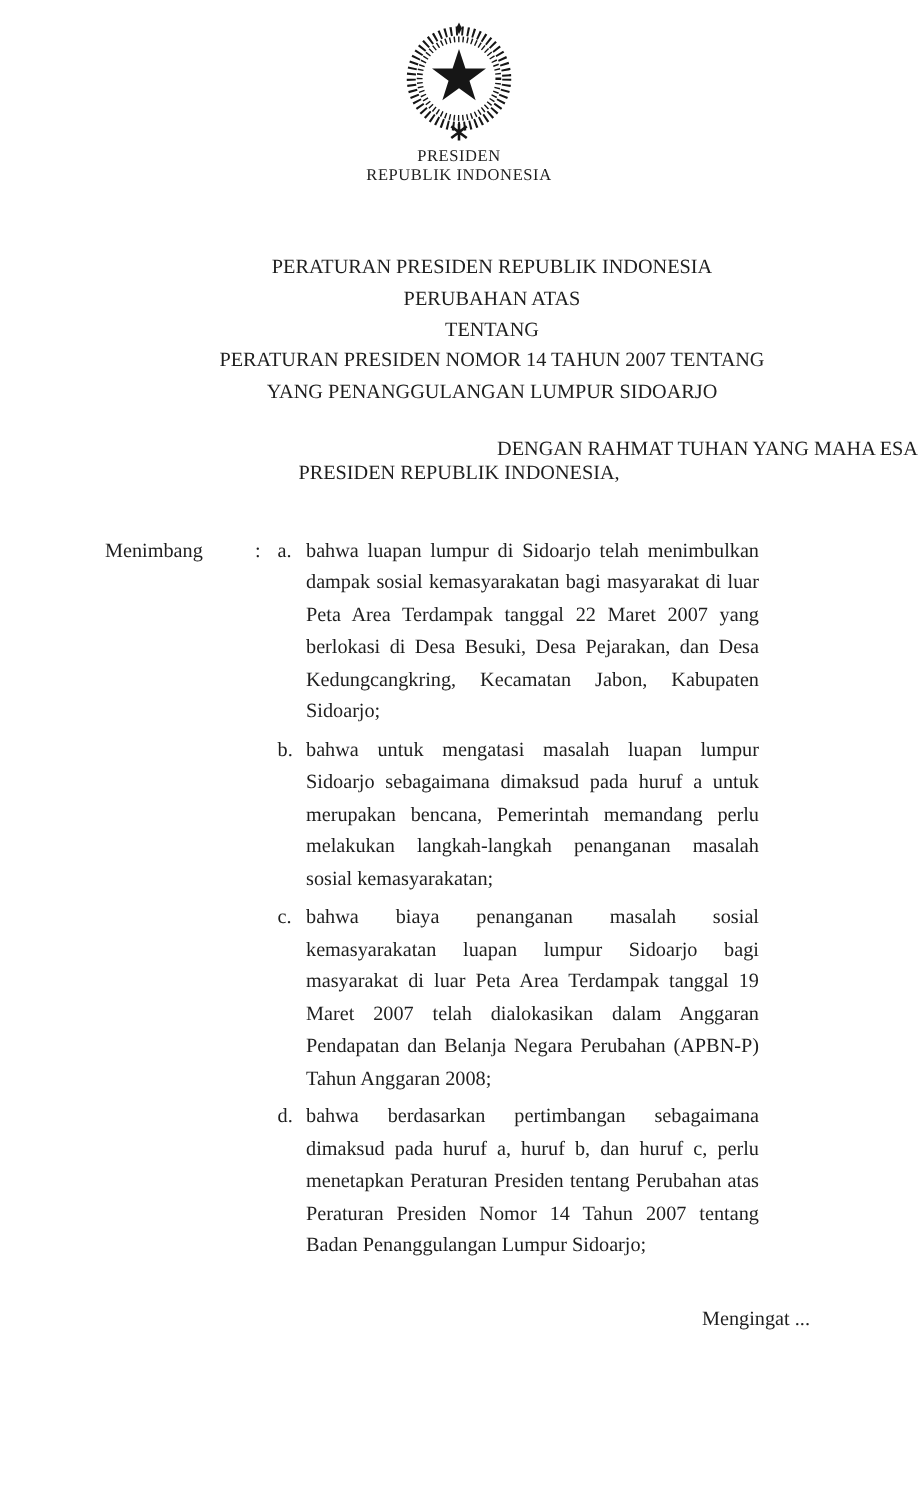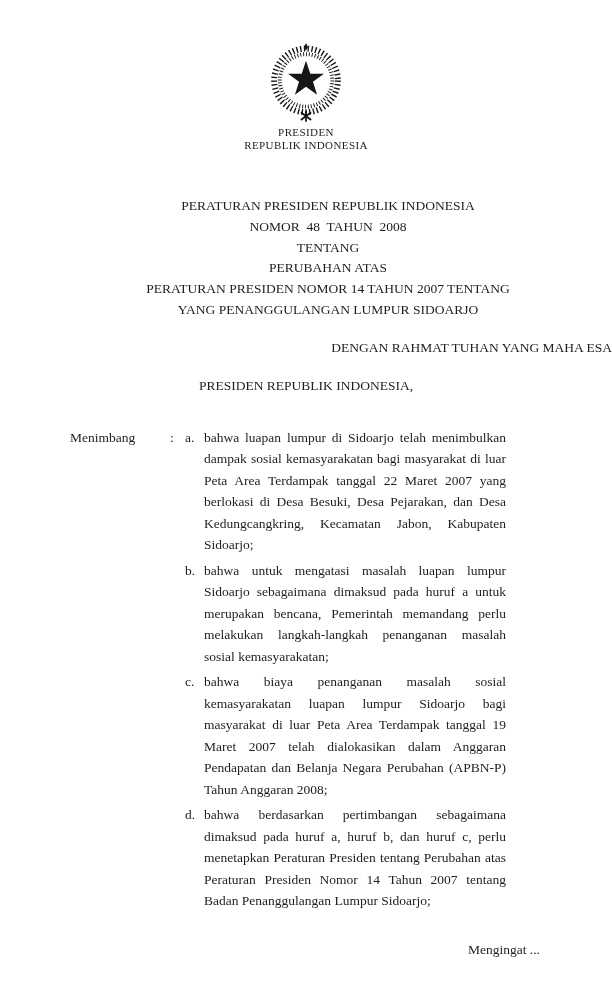--- a/index.html
+++ b/index.html
@@ -7,35 +7,35 @@
   .page {
     width: 612px;
     height: 1008px;
     margin: 0 auto;
     background: #ffffff;
     font-family: "Liberation Serif", serif;
     color: #1e1e1e;
     overflow: hidden;
   }
   
-  .emblem-block { text-align: center; padding-top: 40px; }
+  .emblem-block { text-align: center; padding-top: 12px; }
   .emblem-svg { width: 100px; height: 86px; display: block; margin: 0 auto; }
   .emblem-caption { font-size: 11px; line-height: 13px; letter-spacing: 0.4px; }
   
   .title-block {
     margin-top: 44px;
     text-align: center;
     font-size: 13.5px;
     line-height: 20.8px;
     padding-left: 44px;
   }
   .title-line { white-space: pre-wrap; }
   
   .invocation { margin-top: 19px; text-align: right; font-size: 13.5px; }
-  .authority  { margin-top: 22px; text-align: center; font-size: 13.5px; }
+  .authority  { text-align: center; font-size: 13.5px; }
   
   .consider {
     margin-top: 33px;
     padding: 0 106px 0 70px;
     display: flex;
     font-size: 13.5px;
     line-height: 21.5px;
   }
   .consider-label { width: 100px; flex: 0 0 100px; }
   .consider-colon { width: 15px; flex: 0 0 15px; }
@@ -68,25 +68,24 @@
       <path d="M44,84 L56,93 M56,84 L44,93 M50,82 L50,95" stroke="#161616" stroke-width="2" fill="none"></path>
     </svg>
     <div class="emblem-caption">PRESIDEN</div>
     <div class="emblem-caption">REPUBLIK INDONESIA</div>
   </div>
 
   <div class="title-block">
 
       <div class="title-line">PERATURAN PRESIDEN REPUBLIK INDONESIA</div>
 
-      <div class="title-line">NOMOR  48  TAHUN  2008</div>
+
+      <div class="title-line">PERUBAHAN ATAS</div>
 
       <div class="title-line">TENTANG</div>
-
-      <div class="title-line">PERUBAHAN ATAS</div>
 
       <div class="title-line">PERATURAN PRESIDEN NOMOR 14 TAHUN 2007 TENTANG</div>
 
       <div class="title-line">YANG PENANGGULANGAN LUMPUR SIDOARJO</div>
     </div>
 
   <div class="invocation">DENGAN RAHMAT TUHAN YANG MAHA ESA</div>
   <div class="authority">PRESIDEN REPUBLIK INDONESIA,</div>
 
   <div class="consider">

